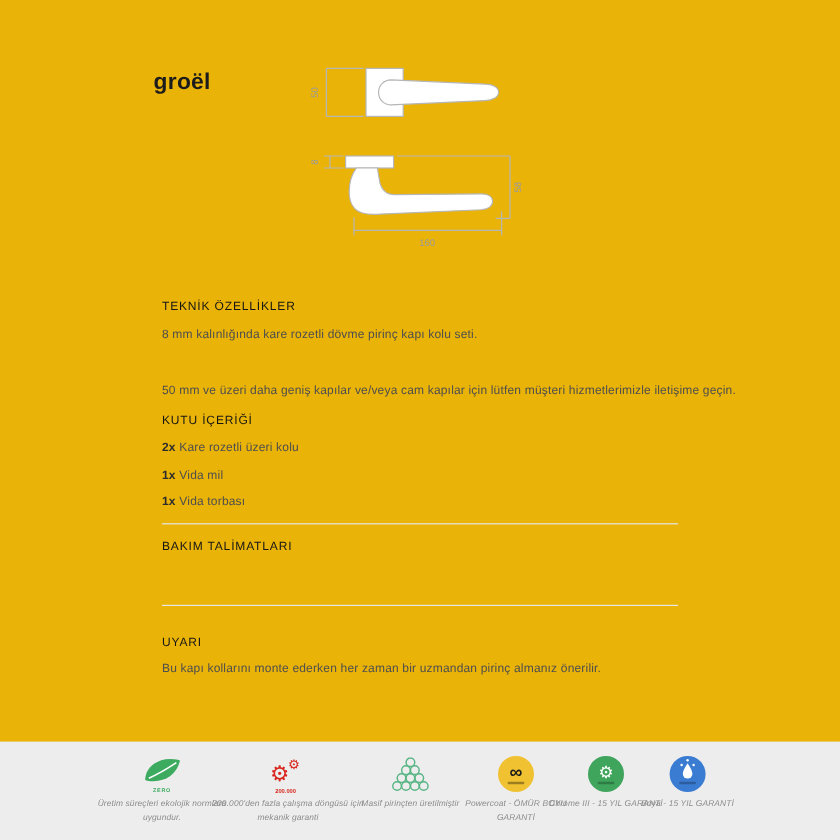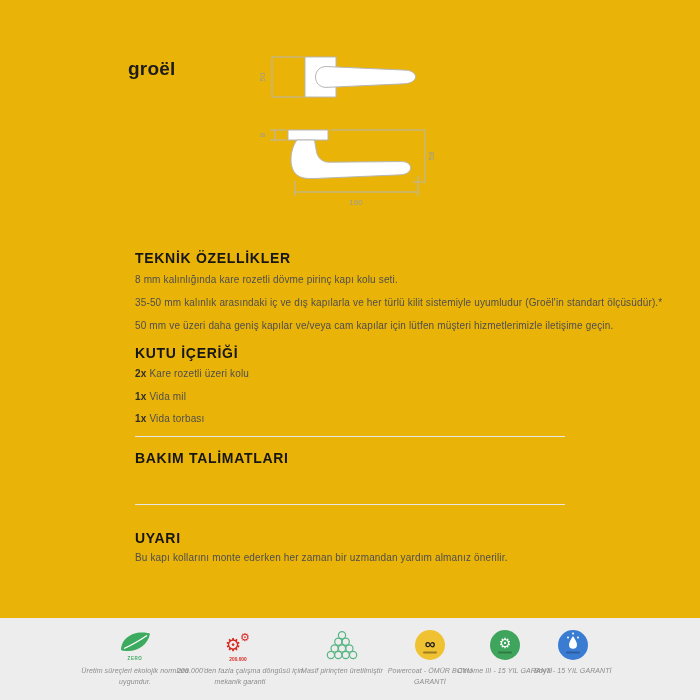--- a/index.html
+++ b/index.html
@@ -1,21 +1,21 @@
 <!DOCTYPE html>
 <html><head>
 <meta charset="utf-8">
 <style>
   html,body{margin:0;padding:0;background:#fff;}
   .page{position:relative;width:700px;height:700px;background:#eab308;overflow:hidden;
         font-family:"Liberation Sans",sans-serif;color:#4e4e4e;}
   .logo{position:absolute;left:128px;top:58px;font-size:19px;font-weight:bold;
         color:#1c1c1c;letter-spacing:.2px;}
   .drawing{position:absolute;left:253px;top:42px;}
-  .h3{position:absolute;left:135px;font-size:14px;font-weight:bold;color:#161616;
+  .h3{position:absolute;left:135px;font-size:10px;font-weight:normal;color:#161616;
       letter-spacing:.7px;white-space:nowrap;}
   .p{position:absolute;left:135px;font-size:10px;color:#4e4e4e;letter-spacing:.15px;
      white-space:nowrap;}
   .p b{font-weight:bold;color:#2c2c2c;margin-right:3px;}
   .divider{position:absolute;left:135px;width:430px;height:1px;background:#e6e6e6;}
   .footer{position:absolute;left:0;top:618px;width:700px;height:82px;background:#ededed;}
   .badge{position:absolute;top:9px;text-align:center;}
   .badge-icon{height:36px;display:flex;align-items:center;justify-content:center;}
   .badge-caption{margin-top:3px;font-size:7px;font-style:italic;color:#8c8c8c;
                  line-height:1.5;letter-spacing:.1px;}
@@ -58,42 +58,41 @@
     <g fill="#9b9b9b" font-size="8">
       <text transform="translate(12,35) rotate(-90)" text-anchor="middle">50</text>
       <text transform="translate(12,93) rotate(-90)" text-anchor="middle">8</text>
       <text transform="translate(181,114) rotate(-90)" text-anchor="middle">58</text>
       <text x="103" y="163" text-anchor="middle">160</text>
     </g>
   </svg>
 
   <div class="h3" style="top:250px">TEKNİK ÖZELLİKLER</div>
   <div class="p" style="top:274px">8 mm kalınlığında kare rozetli dövme pirinç kapı kolu seti.</div>
-  <div class="p" style="top:297px">35-50 mm kalınlık arasındaki iç ve dış kapılarla ve her türlü kilit sistemiyle uyumludur (Groël'in standart ölçüsüdür).*</div>
   <div class="p" style="top:320px">50 mm ve üzeri daha geniş kapılar ve/veya cam kapılar için lütfen müşteri hizmetlerimizle iletişime geçin.</div>
 
   <div class="h3" style="top:345px">KUTU İÇERİĞİ</div>
   <div class="p" style="top:368px">
     <b>2x</b><span>Kare rozetli üzeri kolu</span>
   </div>
   <div class="p" style="top:391px">
     <b>1x</b><span>Vida mil</span>
   </div>
   <div class="p" style="top:413px">
     <b>1x</b><span>Vida torbası</span>
   </div>
 
   <div class="divider" style="top:436px"></div>
 
   <div class="h3" style="top:450px">BAKIM TALİMATLARI</div>
 
   <div class="divider" style="top:504px"></div>
 
   <div class="h3" style="top:530px">UYARI</div>
-  <div class="p" style="top:552px">Bu kapı kollarını monte ederken her zaman bir uzmandan yardım almanız önerilir.</div>
+  <div class="p" style="top:552px">Bu kapı kollarını monte ederken her zaman bir uzmandan pirinç almanız önerilir.</div>
 
   <div class="footer">
 
     <div class="badge" style="left:80px;width:110px">
       <div class="badge-icon">
         <svg width="36" height="33" viewBox="0 0 36 33">
           <g fill="#3cab5f">
             <path d="M4,21 C4,11 13,3.5 25,3.5 C29,3.5 32,4.2 33,4.8 C31,15 22,22 11,22 C8,22 5,21.8 4,21 Z"></path>
             <path d="M7,19.5 C15,16 24,10.5 30,6.5" fill="none" stroke="#ffffff" stroke-width="1.3"></path>
             <text x="18" y="31" text-anchor="middle" font-size="4.5" font-weight="bold" letter-spacing="0.6">ZERO</text>

